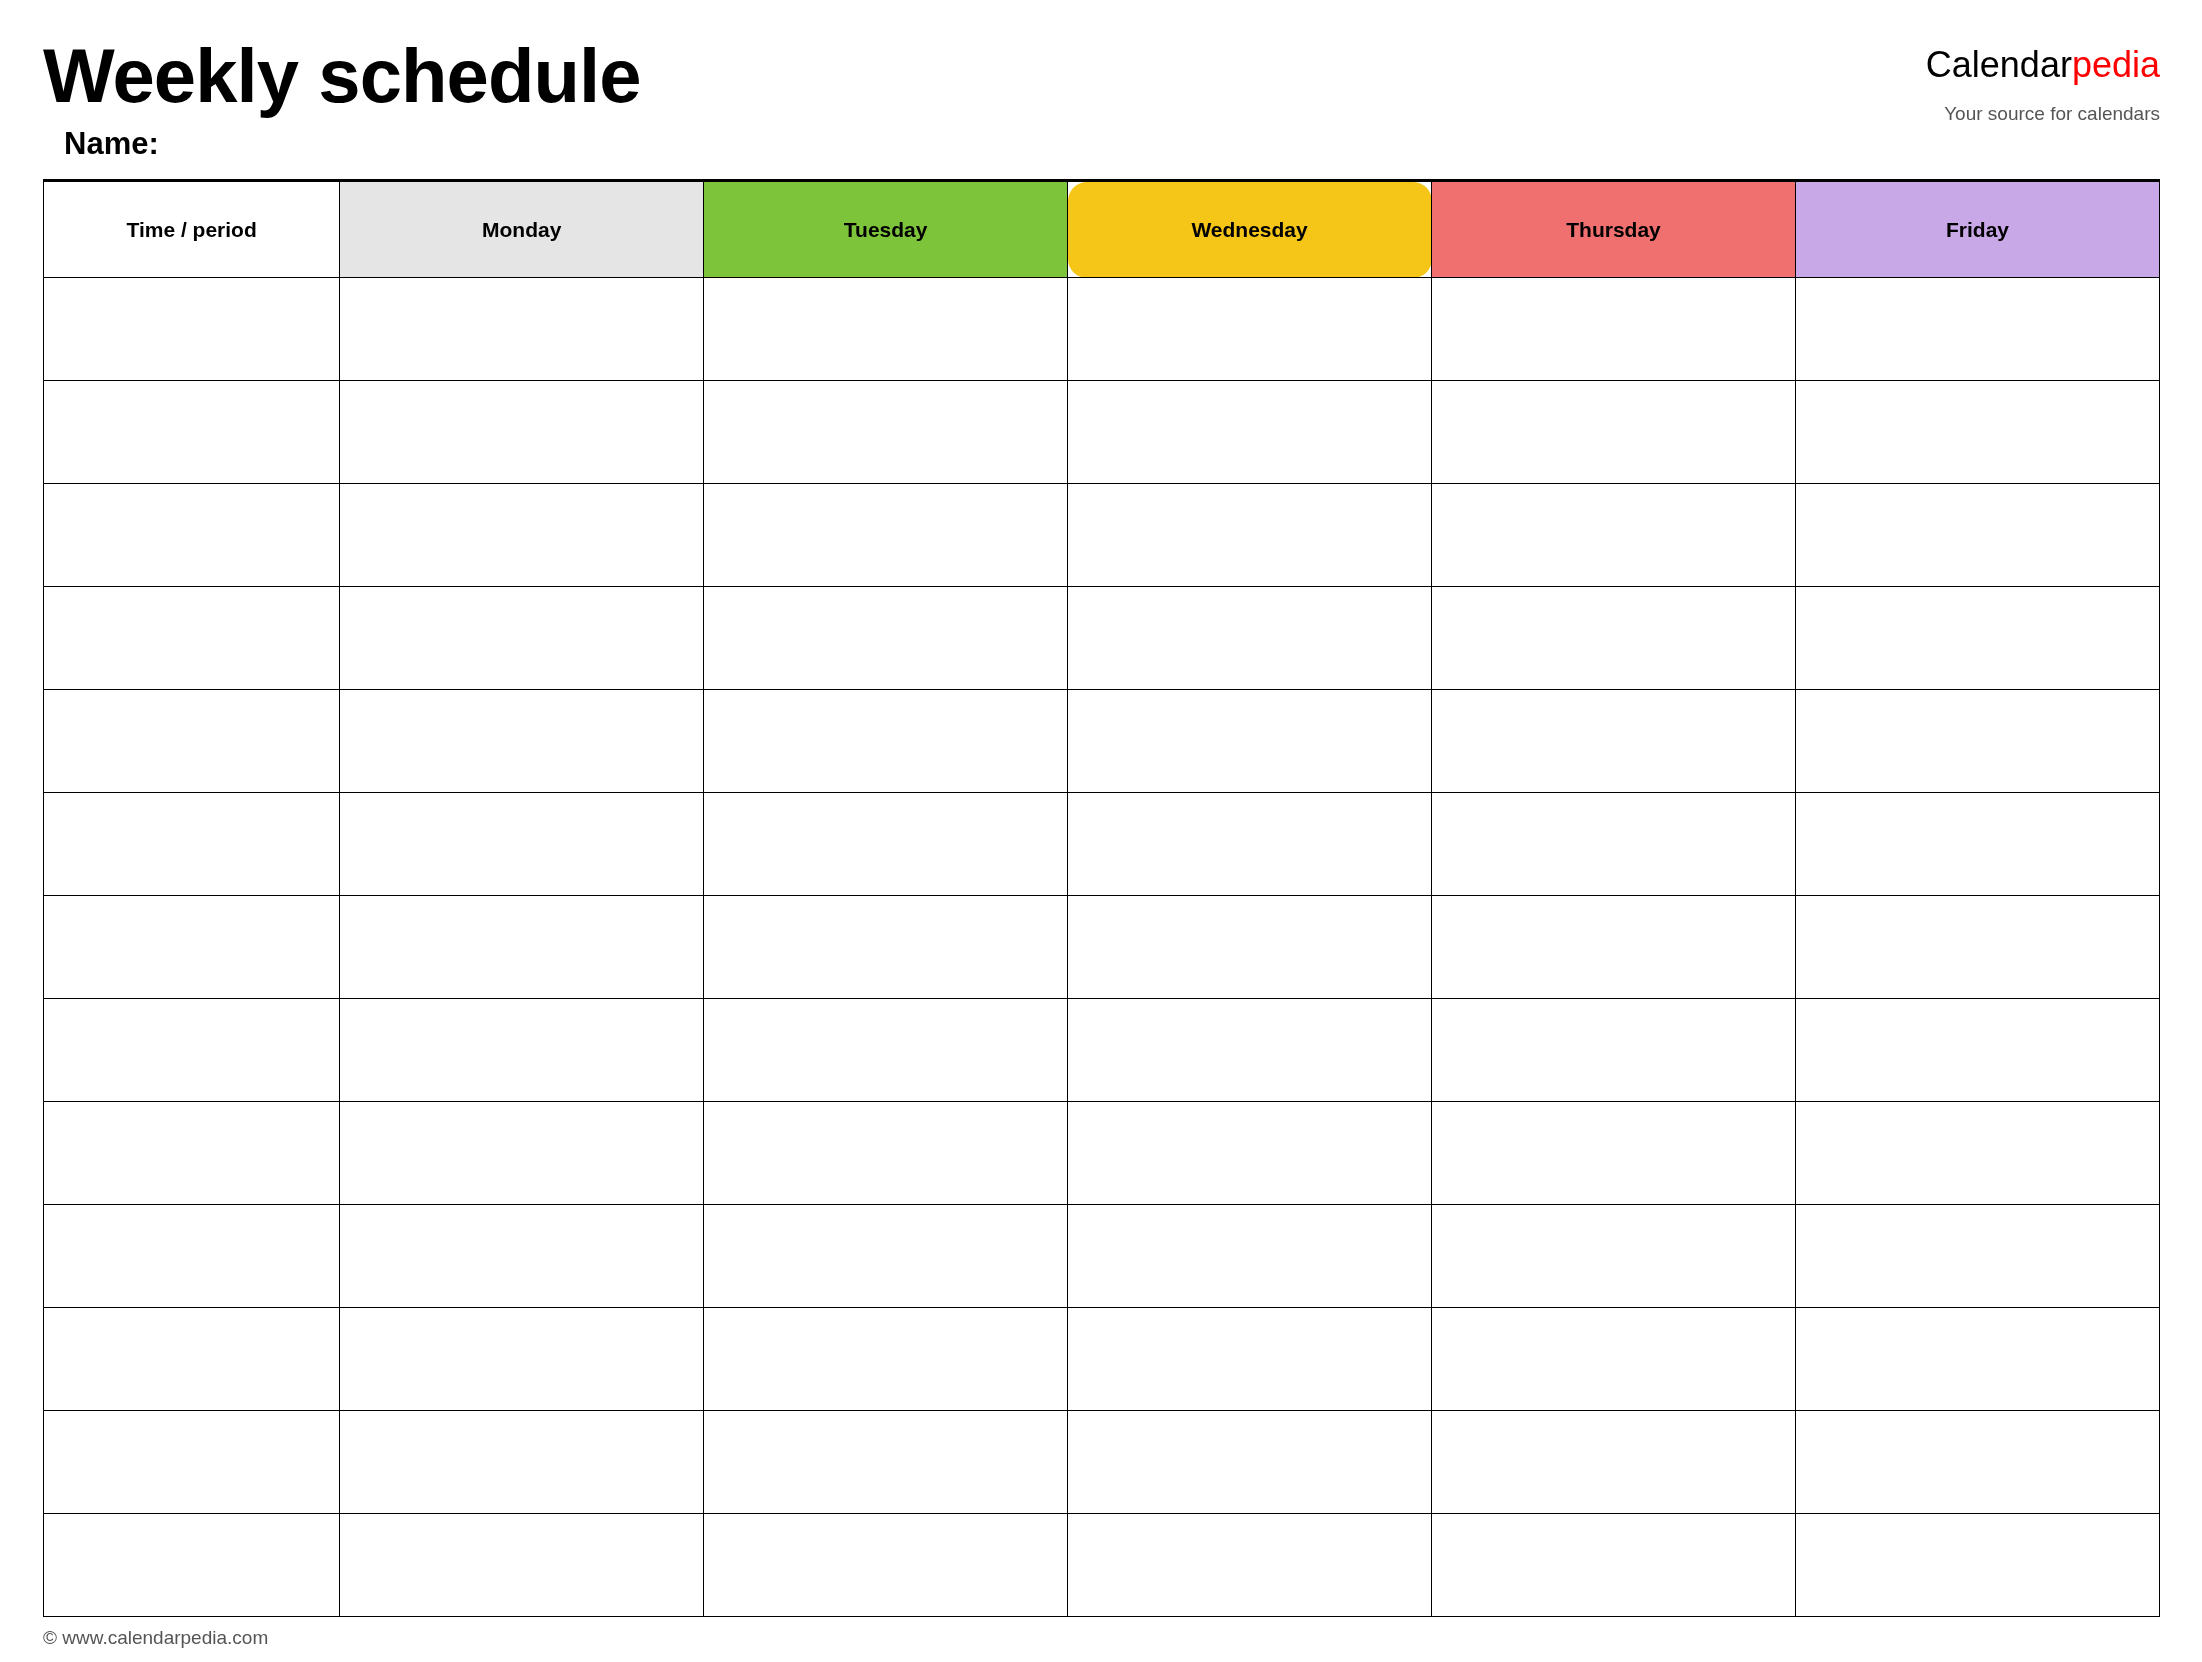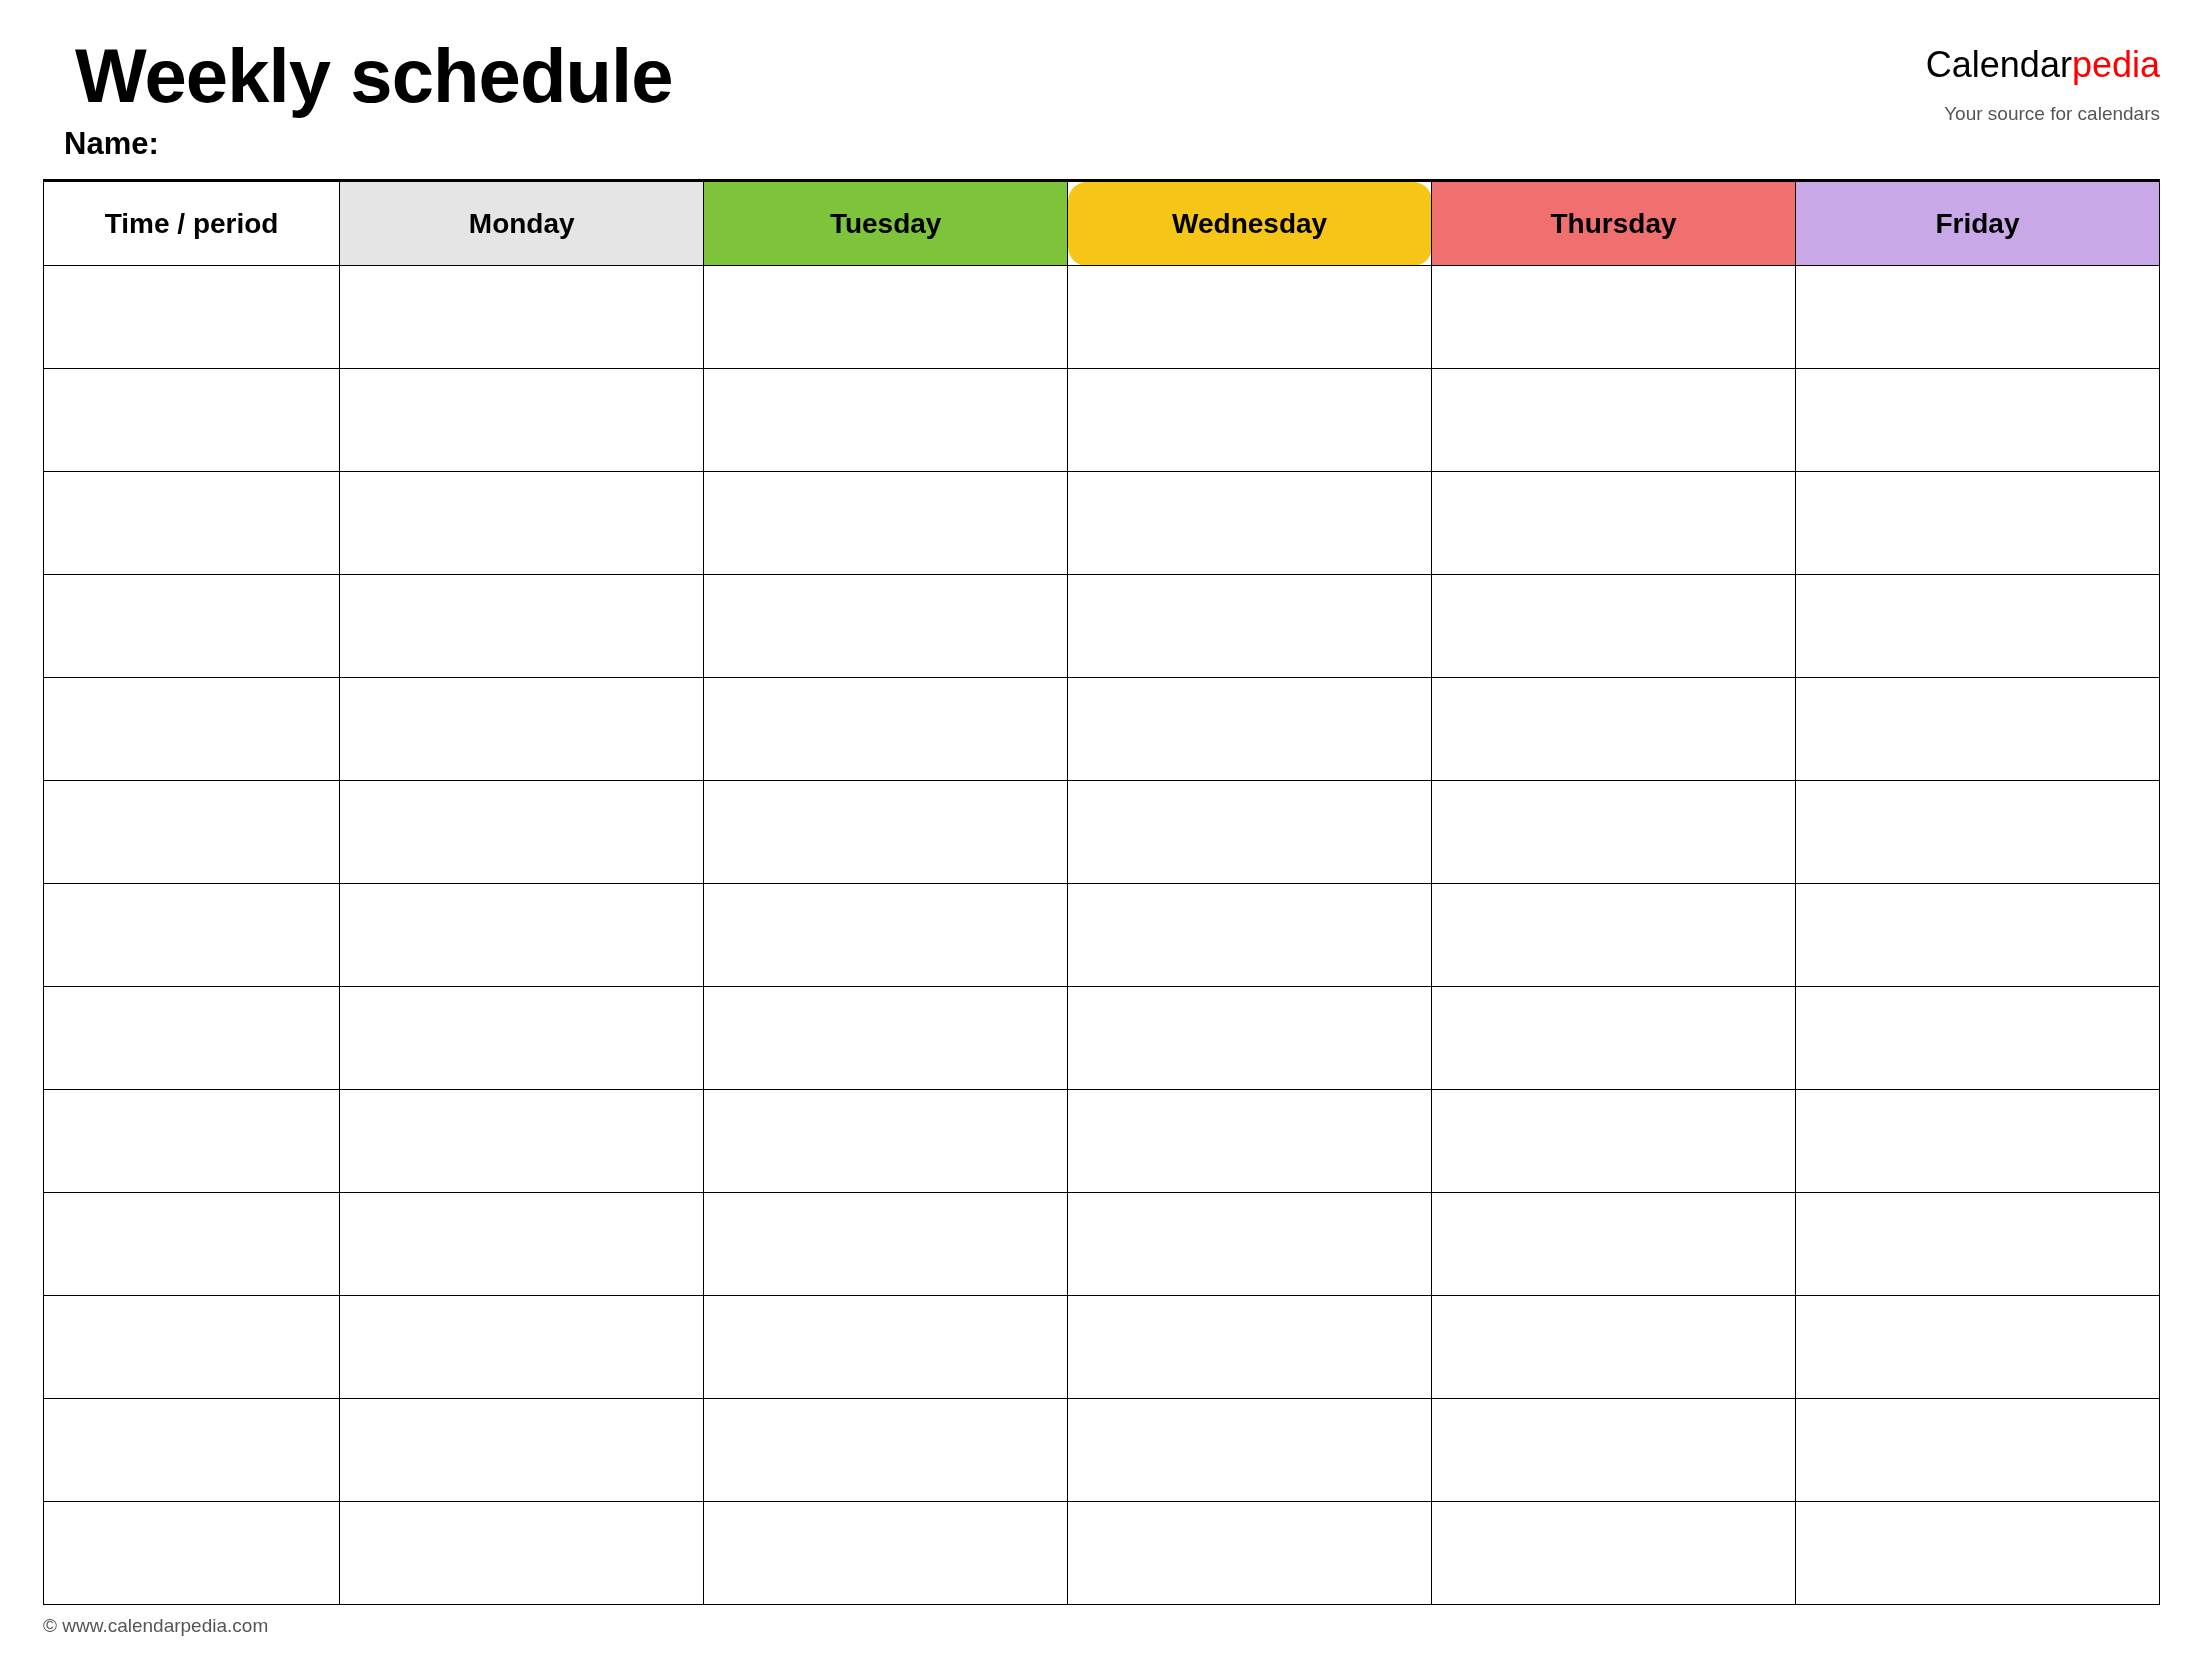--- a/index.html
+++ b/index.html
@@ -26,21 +26,20 @@
     .title-section {
       flex: 1;
     }
 
     .page-title {
       font-size: 76px;
       font-weight: bold;
       color: #000000;
       line-height: 1.1;
       letter-spacing: -0.9px;
-      margin-left: 32px;
     }
 
     .name-label {
       font-size: 31px;
       font-weight: bold;
       color: #000000;
       margin-top: 8.6px;
       margin-left: 21px;
     }
 
@@ -85,24 +84,24 @@
 
     .schedule-table th,
     .schedule-table td {
       border: 1.3px solid #000000;
       height: 103px;
       vertical-align: middle;
       text-align: center;
     }
 
     .schedule-table th {
-      font-size: 28px;
+      font-size: 21px;
       font-weight: bold;
       padding: 8.6px;
-      height: 84px;
+      height: 96px;
     }
 
     .col-time {
       width: 14%;
       background: #ffffff;
       color: #000000;
     }
 
     .col-monday {
       background: #e5e5e5;

